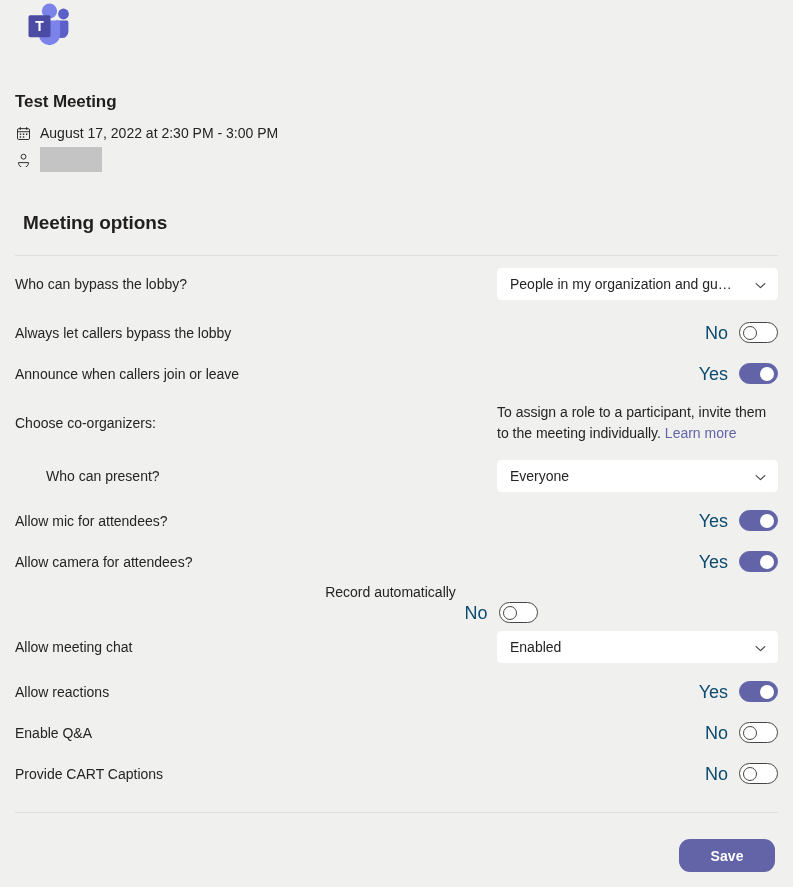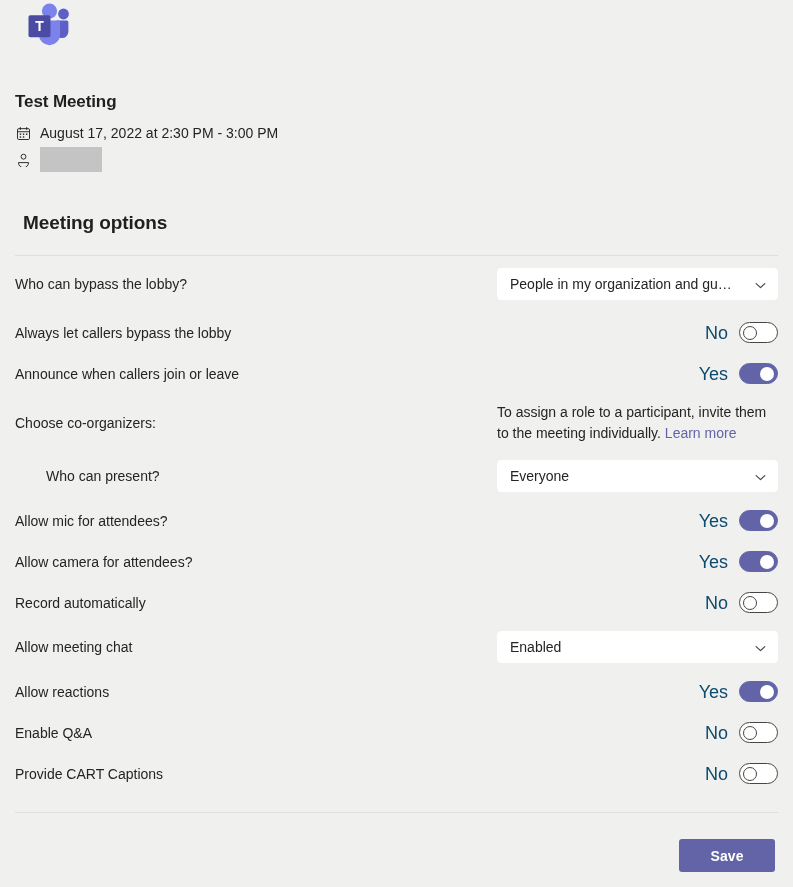--- a/index.html
+++ b/index.html
@@ -228,21 +228,21 @@
   .save-area {
     display: flex;
     justify-content: flex-end;
     padding: 26px 18px 0 0;
     box-sizing: border-box;
   }
   .save-btn {
     background: #6264a7;
     color: #ffffff;
     border: none;
-    border-radius: 3px;
+    border-radius: 11px;
     width: 96px;
     height: 33px;
     font-size: 14px;
     font-weight: bold;
     font-family: "Liberation Sans", sans-serif;
     cursor: pointer;
     letter-spacing: 0.1px;
   }
 </style>
 </head>
@@ -374,21 +374,21 @@
       <div class="opt-control">
         <div class="toggle-wrap">
           <span class="toggle-state">Yes</span>
           <span class="switch on">
               <span class="knob"></span>
             </span>
         </div>
       </div>
     </div>
 
-    <div class="opt-row" style="height:41px;">
+    <div class="opt-row" style="height:41px;flex-direction:column;">
       <div class="opt-label">Record automatically</div>
       <div class="opt-control">
         <div class="toggle-wrap">
           <span class="toggle-state">No</span>
           <span class="switch off">
               <span class="knob"></span>
             </span>
         </div>
       </div>
     </div>

